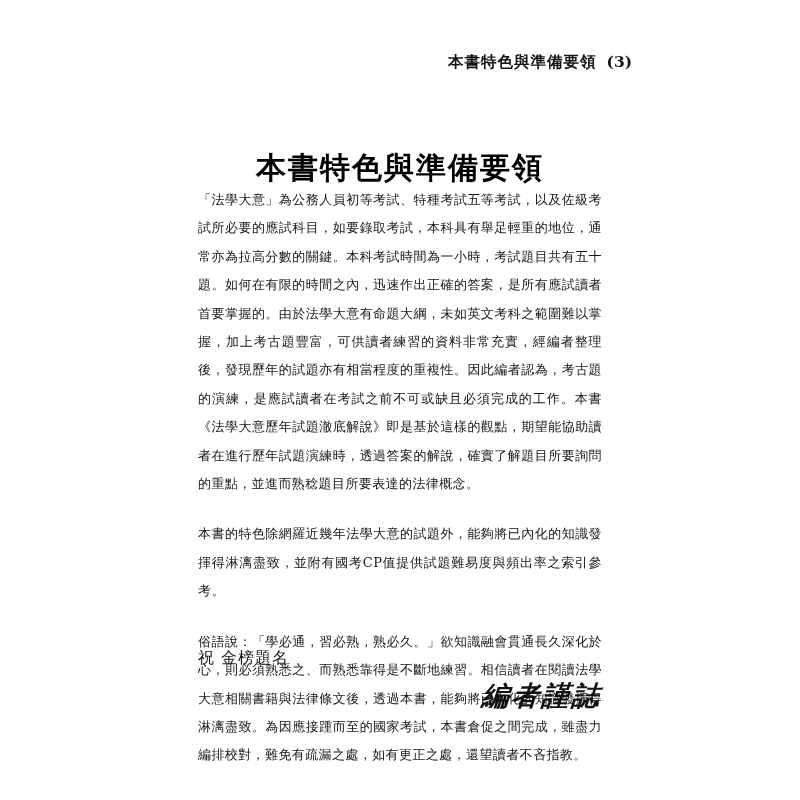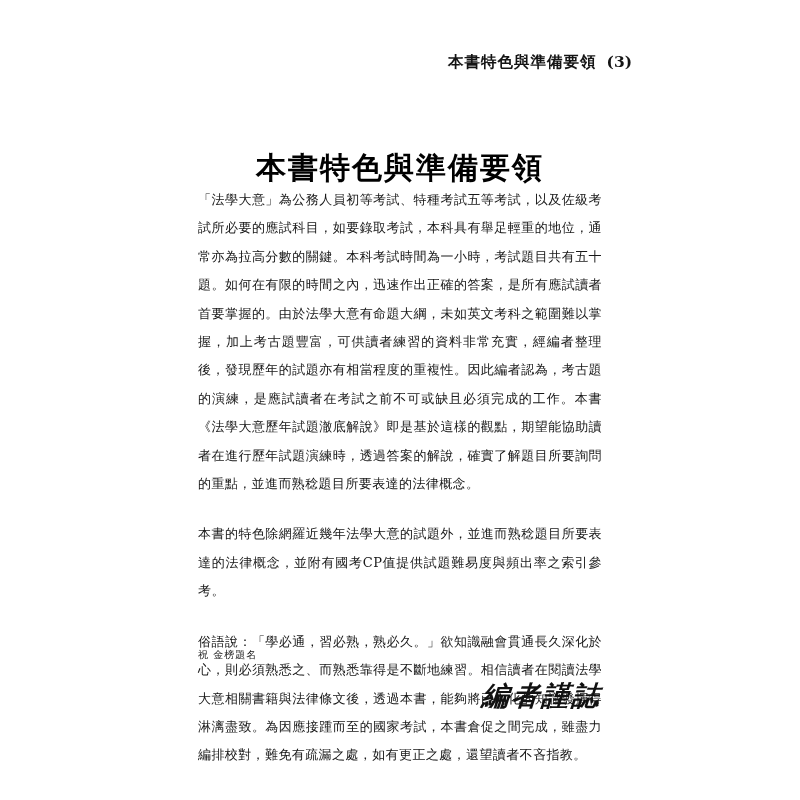--- a/index.html
+++ b/index.html
@@ -65,21 +65,21 @@
     letter-spacing: 0.4px;
     margin: 0 0 22px 0;
     color: #171717;
     font-family: "DejaVu Serif", "Liberation Serif", serif;
   }
   .para:last-child { margin-bottom: 0; }
   .sign-line {
     position: absolute;
     left: 198px;
     top: 648px;
-    font-size: 10px;
+    font-size: 16px;
     letter-spacing: 1px;
     color: #171717;
     font-family: "DejaVu Serif", "Liberation Serif", serif;
   }
   .signature {
     position: absolute;
     right: 198px;
     top: 678px;
     font-size: 27px;
     letter-spacing: 3px;
@@ -97,20 +97,20 @@
 <div class="page">
 
   <div class="running-head">
     <span>本書特色與準備要領</span><span class="page-num">(3)</span>
   </div>
 
   <h1 class="title">本書特色與準備要領</h1>
 
   <div class="content">
     <p class="para">「法學大意」為公務人員初等考試、特種考試五等考試，以及佐級考試所必要的應試科目，如要錄取考試，本科具有舉足輕重的地位，通常亦為拉高分數的關鍵。本科考試時間為一小時，考試題目共有五十題。如何在有限的時間之內，迅速作出正確的答案，是所有應試讀者首要掌握的。由於法學大意有命題大綱，未如英文考科之範圍難以掌握，加上考古題豐富，可供讀者練習的資料非常充實，經編者整理後，發現歷年的試題亦有相當程度的重複性。因此編者認為，考古題的演練，是應試讀者在考試之前不可或缺且必須完成的工作。本書《法學大意歷年試題澈底解說》即是基於這樣的觀點，期望能協助讀者在進行歷年試題演練時，透過答案的解說，確實了解題目所要詢問的重點，並進而熟稔題目所要表達的法律概念。</p>
-    <p class="para">本書的特色除網羅近幾年法學大意的試題外，並進而熟稔題目所要表達的法律概念，並附有國考CP值提供試題難易度與頻出率之索引參考。</p>
+    <p class="para">本書的特色除網羅近幾年法學大意的試題外，能夠將已內化的知識發揮得淋漓盡致，並附有國考CP值提供試題難易度與頻出率之索引參考。</p>
     <p class="para">俗語說：「學必通，習必熟，熟必久。」欲知識融會貫通長久深化於心，則必須熟悉之、而熟悉靠得是不斷地練習。相信讀者在閱讀法學大意相關書籍與法律條文後，透過本書，能夠將已內化的知識發揮得淋漓盡致。為因應接踵而至的國家考試，本書倉促之間完成，雖盡力編排校對，難免有疏漏之處，如有更正之處，還望讀者不吝指教。</p>
   </div>
 
   <div class="sign-line">祝 金榜題名</div>
   <div class="signature">編者謹誌</div>
 
 </div>
 
 </body></html>

